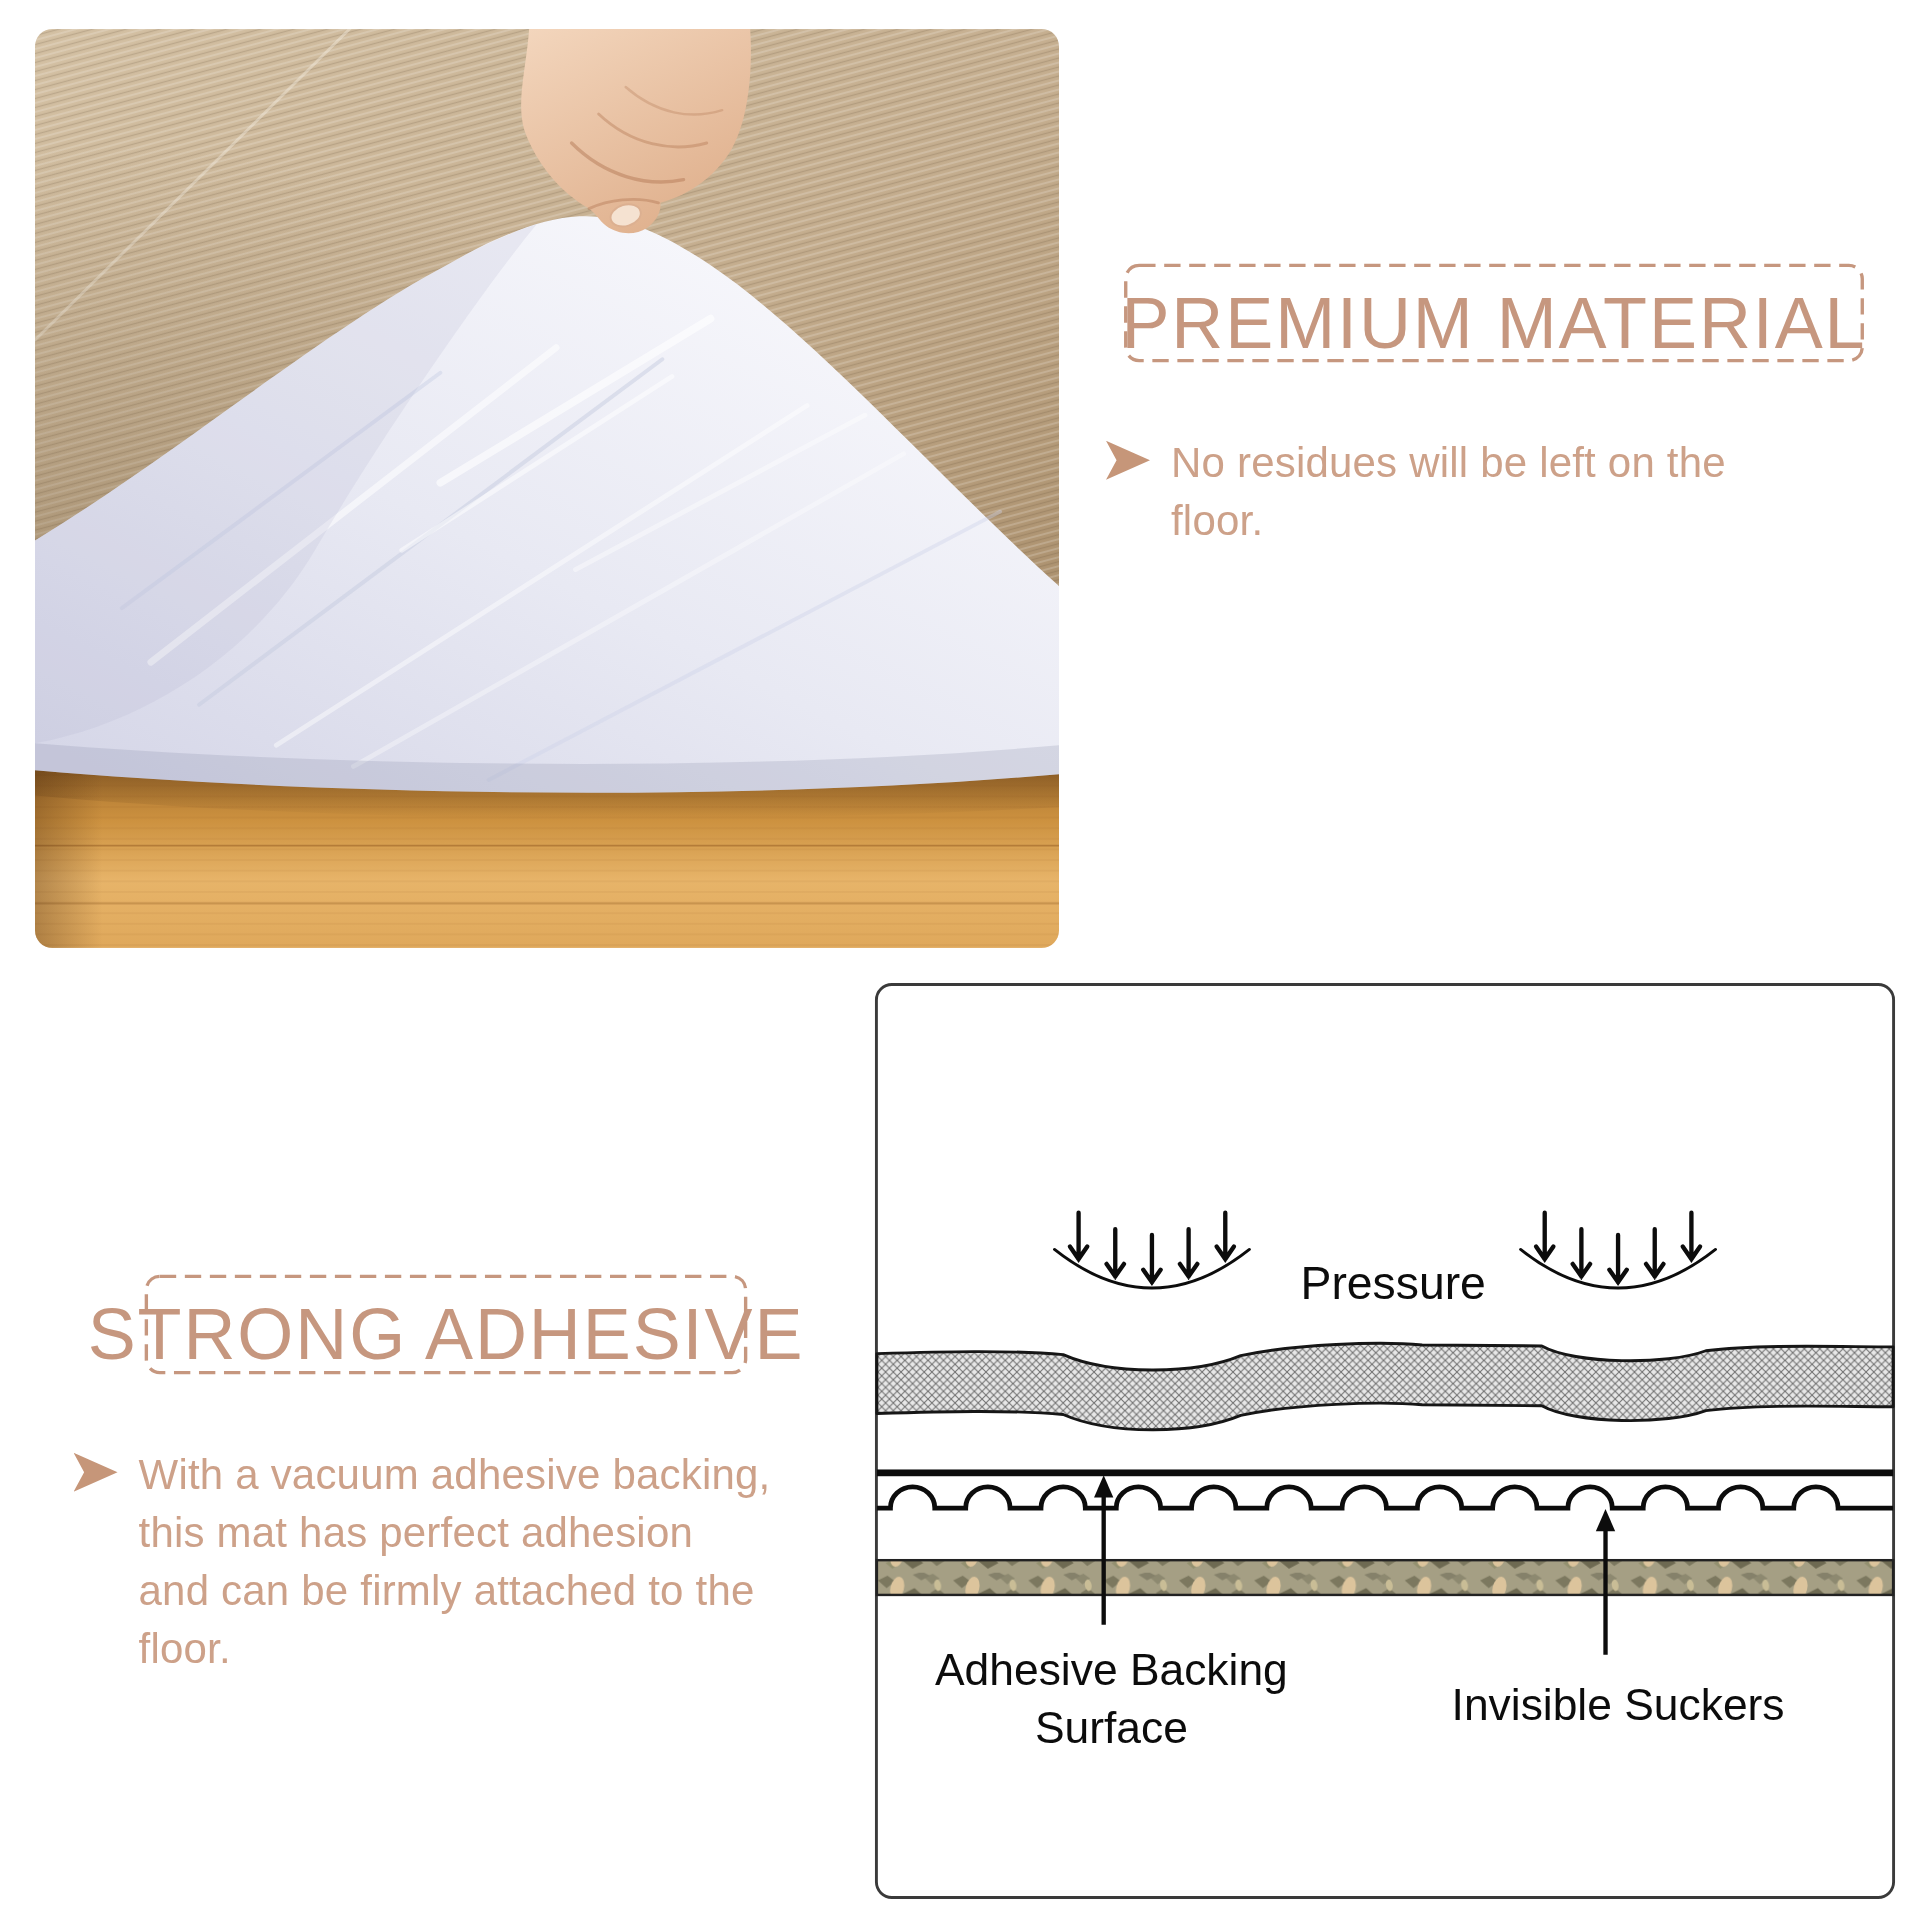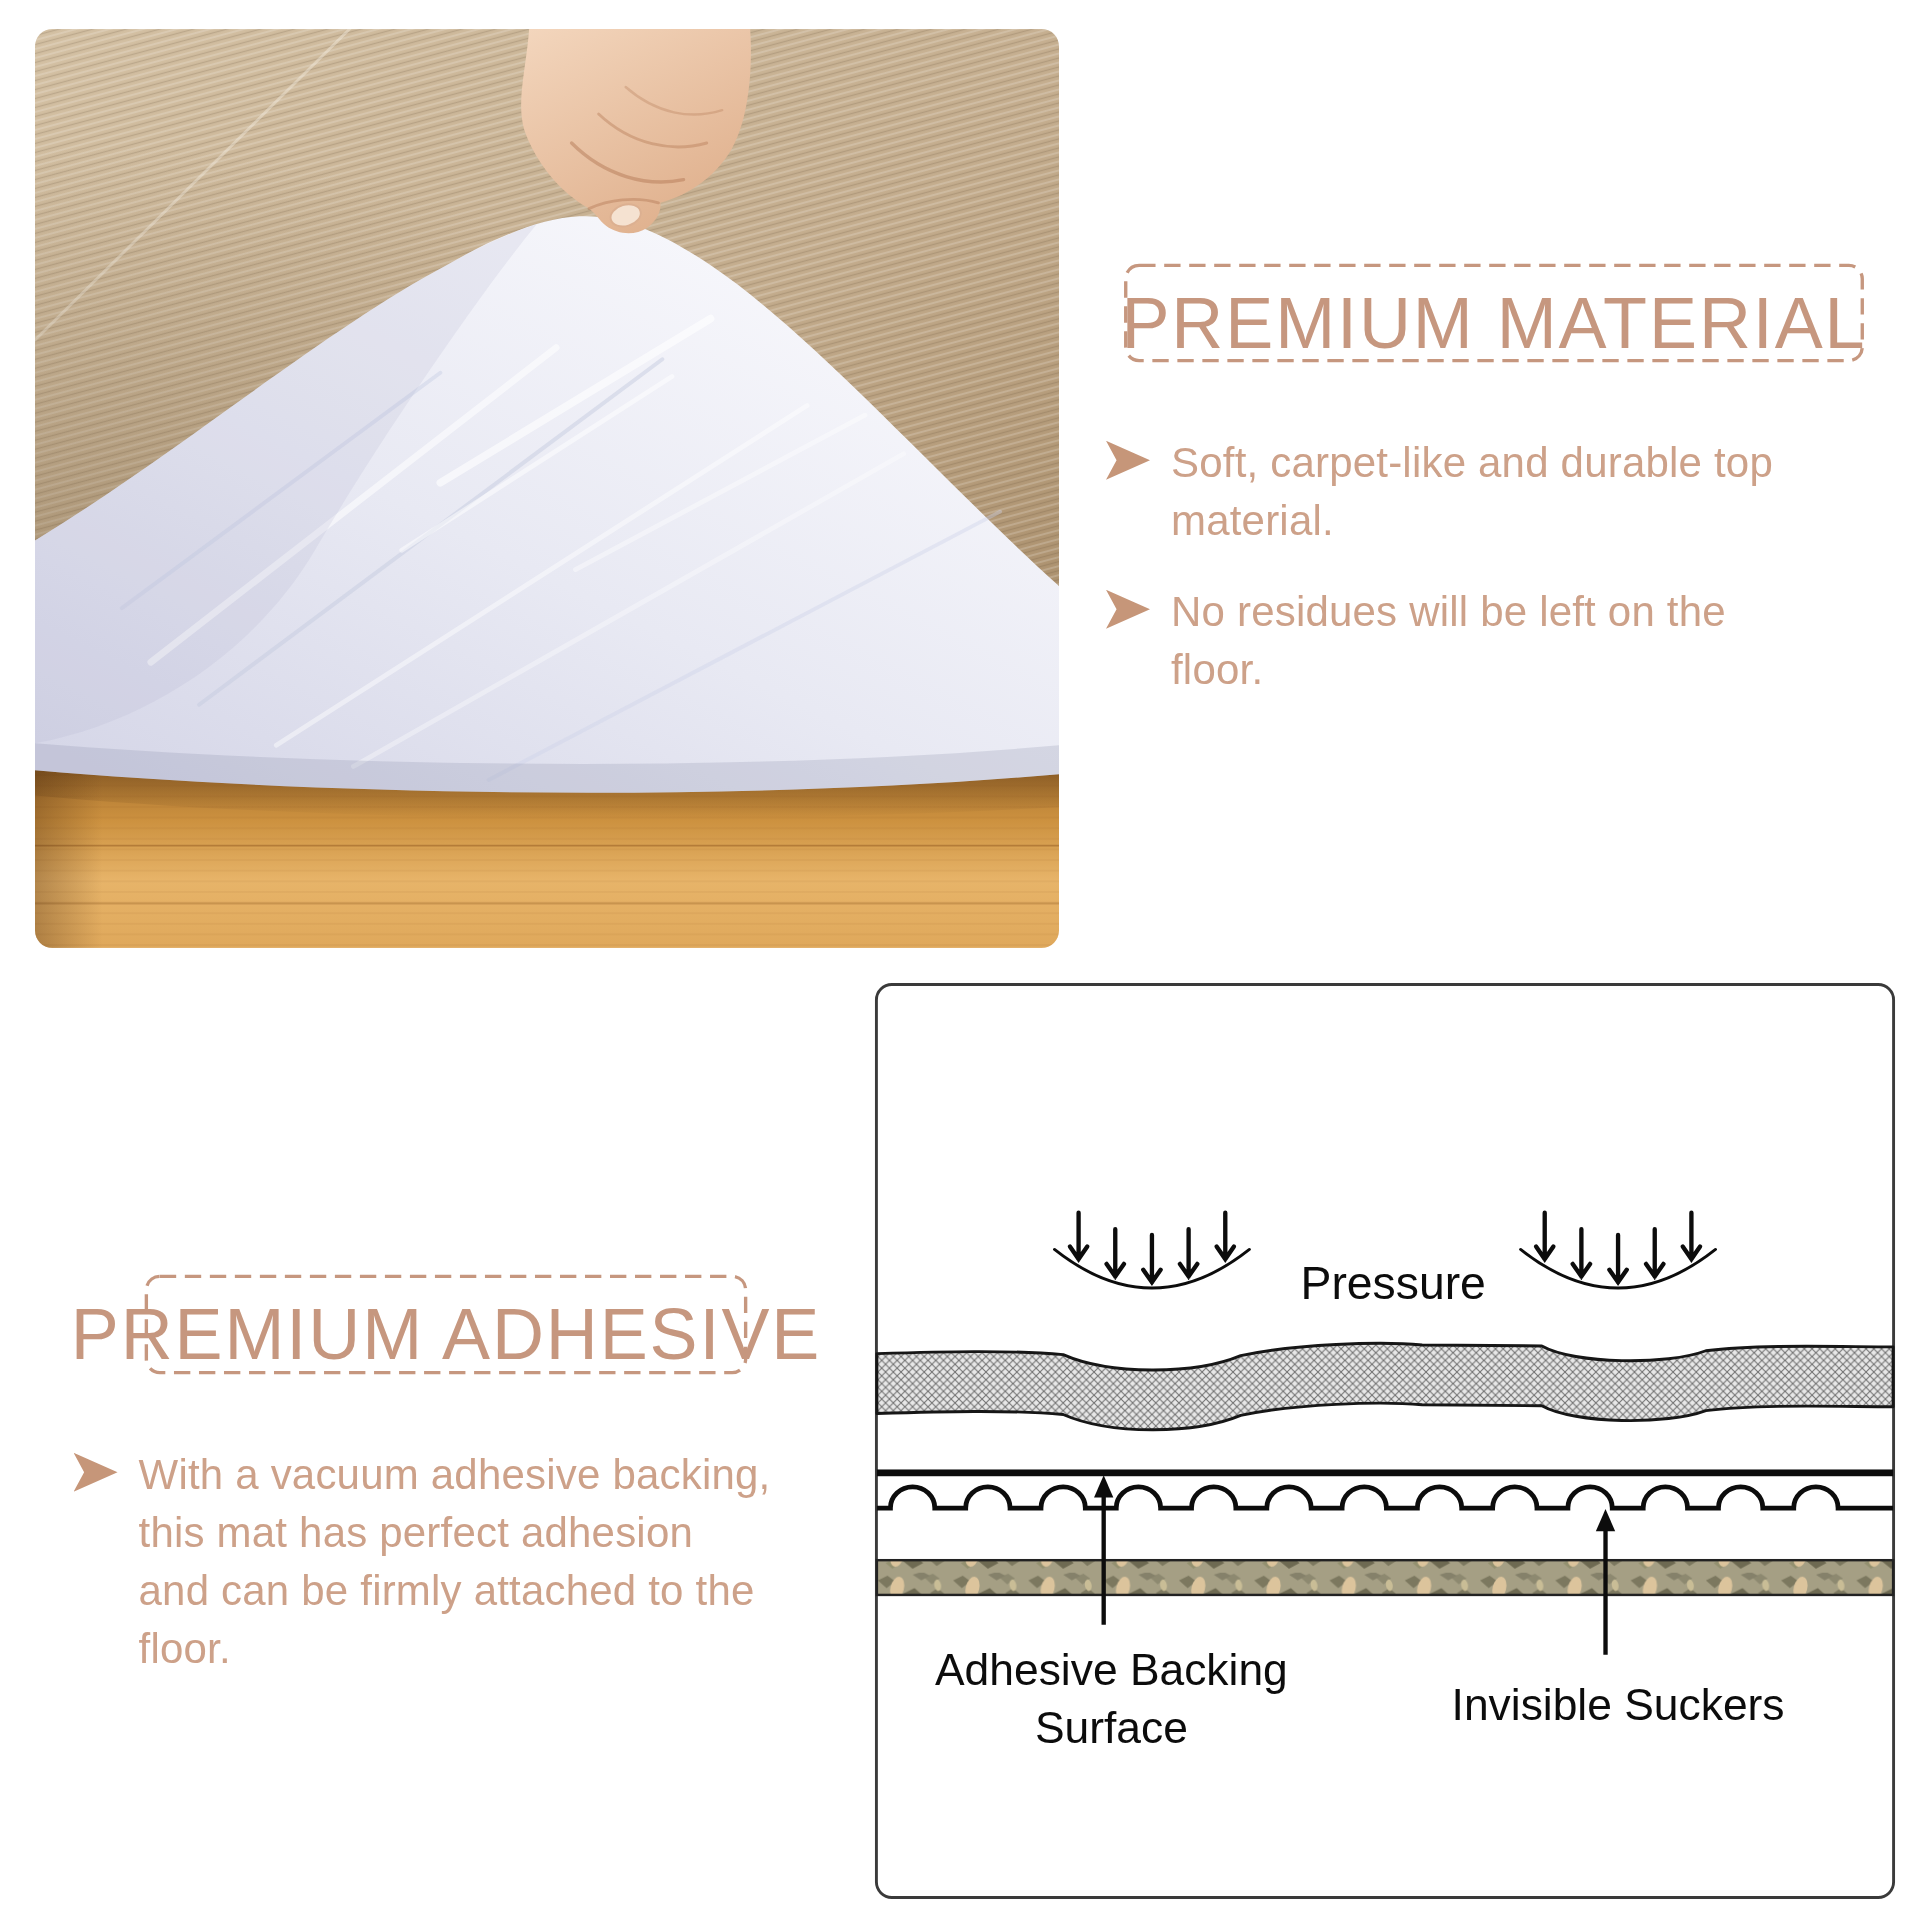--- a/index.html
+++ b/index.html
@@ -153,37 +153,32 @@
   <section>
     <div class="dashbox box-premium">
       <svg class="dash" width="744" height="100" viewBox="0 0 771 104">
         <rect x="2.5" y="2.5" width="766" height="99" rx="14" fill="none" stroke="#c6977f" stroke-width="3.5" stroke-dasharray="17 9"></rect>
       </svg>
       <h2 class="title">PREMIUM MATERIAL</h2>
     </div>
     <div class="bullets bullets-premium">
       <div class="bullet">
         <span class="tri"></span>
-        <p>Soft, carpet-like and durable top
-material.</p>
-      </div>
-      <div class="bullet">
-        <span class="tri"></span>
         <p>No residues will be left on the
 floor.</p>
       </div>
     </div>
   </section>
 
   <section>
     <div class="dashbox box-adhesive">
       <svg class="dash" width="606" height="101" viewBox="0 0 628 105">
         <rect x="2.5" y="2.5" width="623" height="100" rx="14" fill="none" stroke="#c6977f" stroke-width="3.5" stroke-dasharray="17 9"></rect>
       </svg>
-      <h2 class="title">PREMIUM ADHESIVE</h2>
+      <h2 class="title">STRONG ADHESIVE</h2>
     </div>
     <div class="bullets bullets-adhesive">
       <div class="bullet">
         <span class="tri"></span>
         <p>With a vacuum adhesive backing,
 this mat has perfect adhesion
 and can be firmly attached to the
 floor.</p>
       </div>
     </div>

